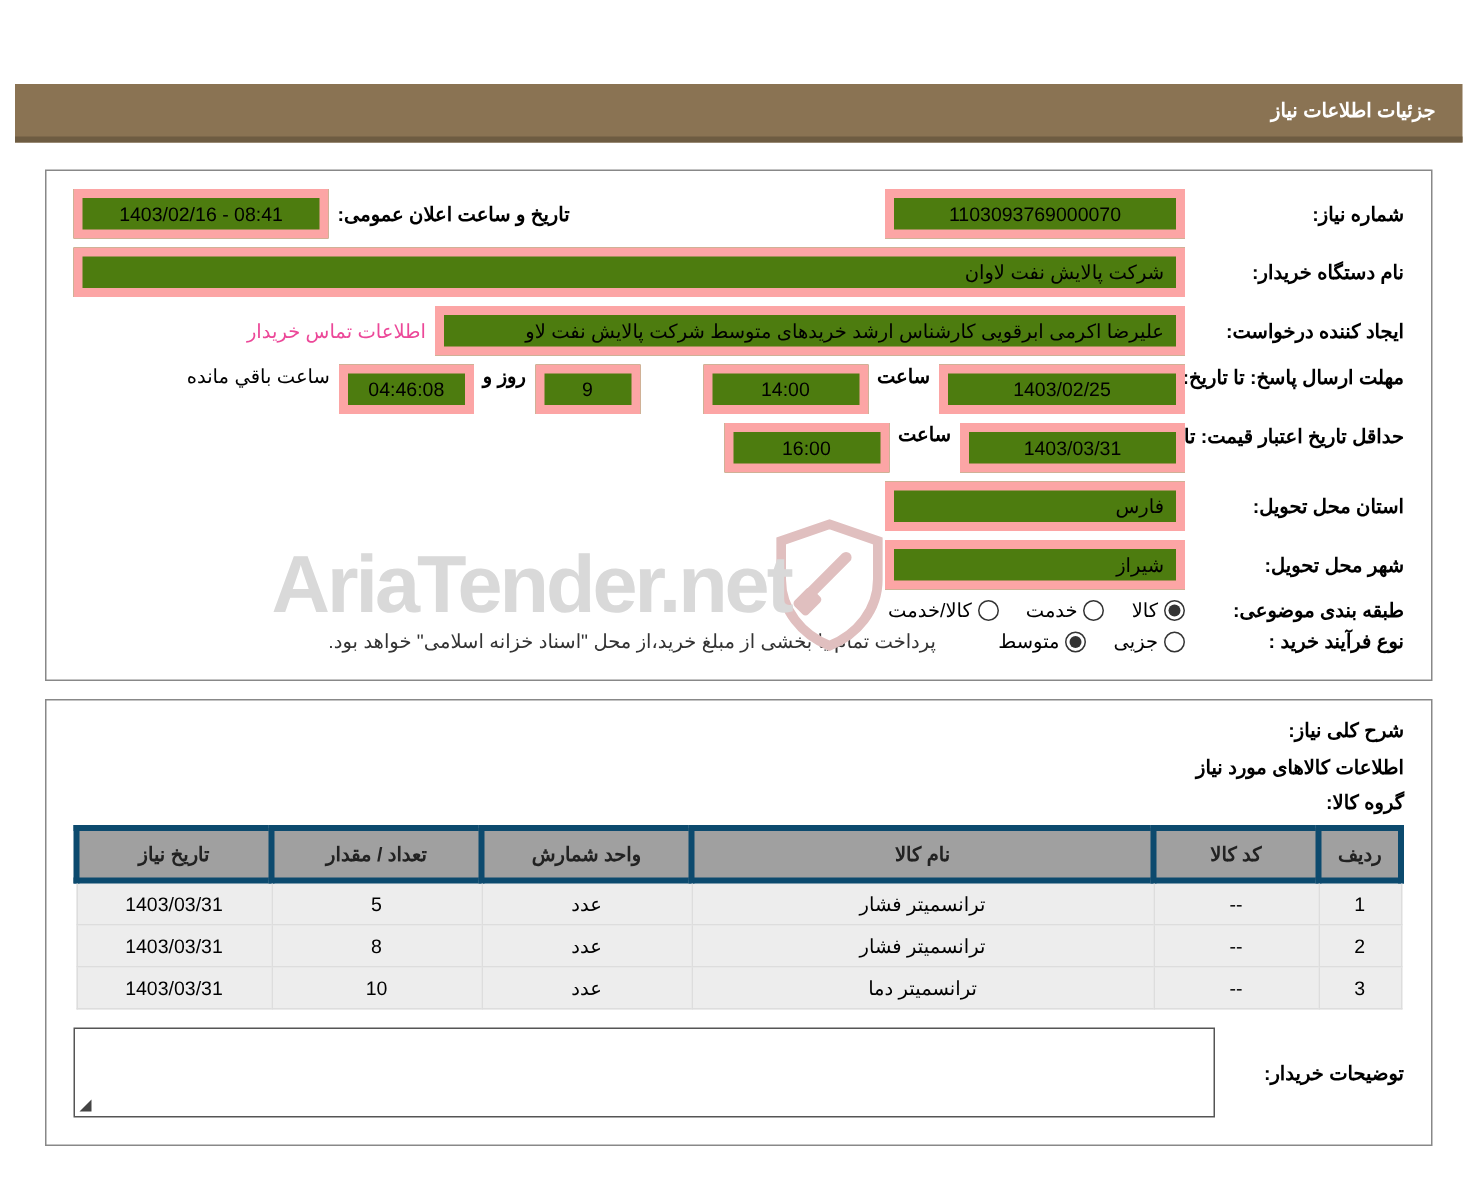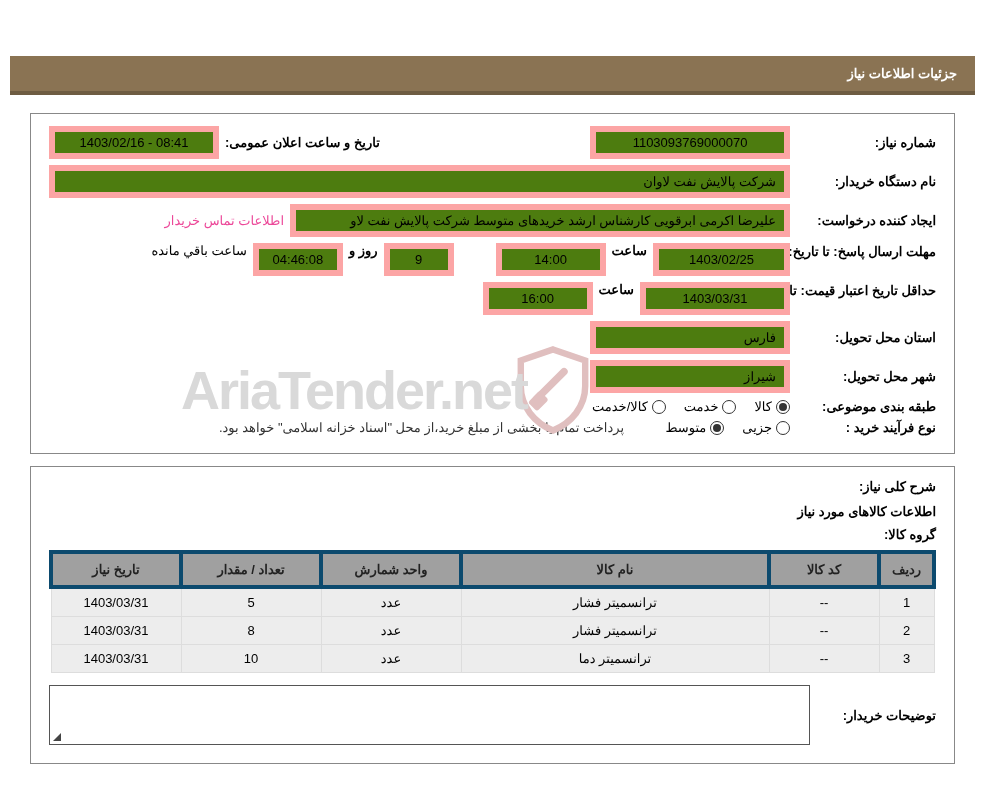--- a/index.html
+++ b/index.html
@@ -181,21 +181,21 @@
     <span class="label" style="width:140px">ایجاد کننده درخواست:</span>
     <span class="field-box" style="width:500px">علیرضا اکرمی ابرقویی کارشناس ارشد خریدهای متوسط شرکت پالایش نفت لاو</span>
     <span class="link-text">اطلاعات تماس خریدار</span>
   </div>
 
   <div class="row" style="align-items:flex-start">
     <span class="label" style="width:140px;line-height:1.4">
       <span>مهلت ارسال پاسخ:</span>
       <span>تا تاریخ:</span>
     </span>
-    <span class="field-box" style="width:137px;text-align:center">1403/02/25</span>
+    <span class="field-box" style="width:164px;text-align:center">1403/02/25</span>
     <span class="label">ساعت</span>
     <span class="field-box" style="width:110px;text-align:center">14:00</span>
     <span style="width:30px"></span>
     <span class="field-box" style="width:70px;text-align:center">9</span>
     <span class="label">روز و</span>
     <span class="field-box" style="width:90px;text-align:center">04:46:08</span>
     <span>ساعت باقي مانده</span>
   </div>
 
   <div class="row" style="align-items:flex-start">

